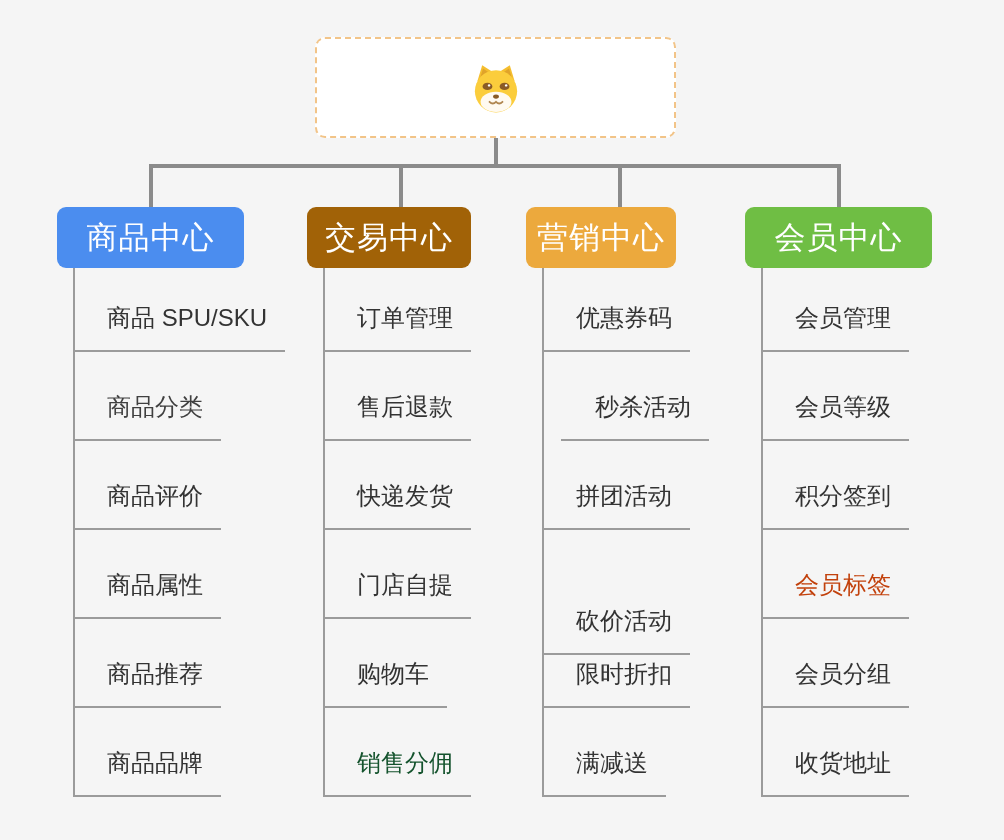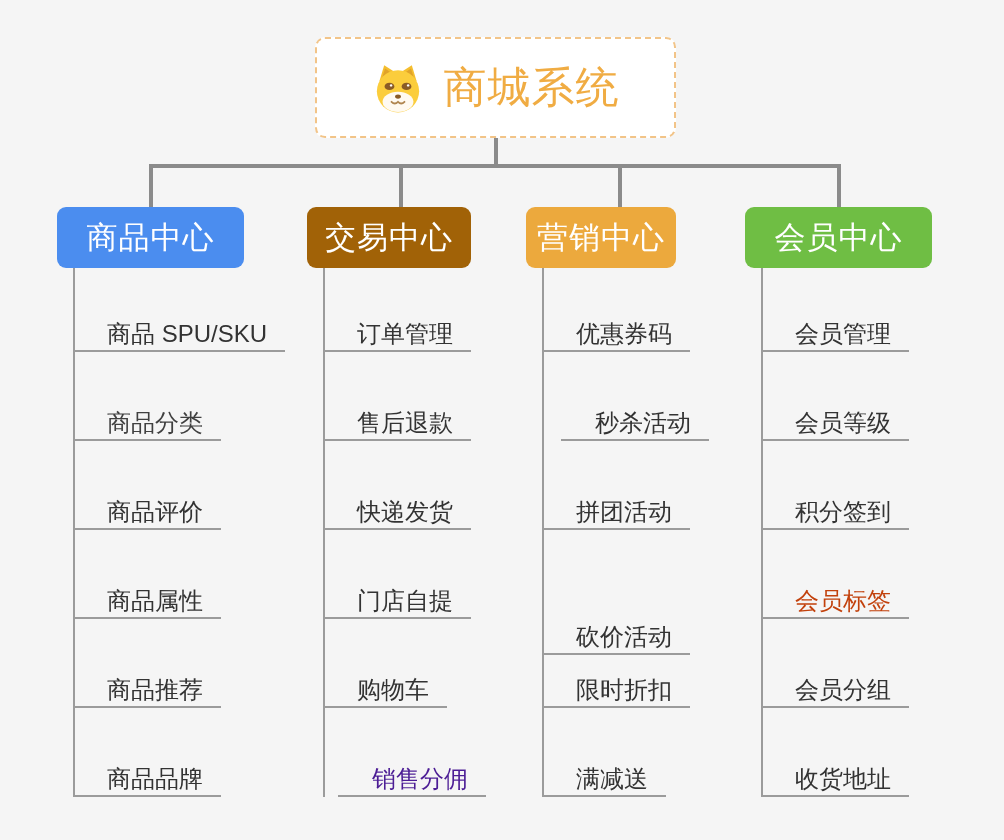--- a/index.html
+++ b/index.html
@@ -71,21 +71,21 @@
     position: absolute;
     width: 2px;
     background: #9b9b9b;
   }
   
   .leaf {
     position: absolute;
     box-sizing: border-box;
     height: 42px;
     border-bottom: 2px solid #9b9b9b;
-    padding: 0 18px 0 34px;
+    padding: 0 18px 16px 34px;
     display: flex;
     align-items: flex-end;
     color: #333333;
     font-size: 24px;
     white-space: nowrap;
     cursor: pointer;
   }
 </style>
 </head>
 <body>
@@ -102,21 +102,20 @@
         <circle cx="32" cy="36" r="26" fill="#fbcd3c"></circle>
         <ellipse cx="32" cy="49" rx="19" ry="12.5" fill="#fffaf1"></ellipse>
         <ellipse cx="21.5" cy="30" rx="6" ry="4.6" fill="#8a5b26"></ellipse>
         <ellipse cx="42.5" cy="30" rx="6" ry="4.6" fill="#8a5b26"></ellipse>
         <circle cx="23.5" cy="28.8" r="1.5" fill="#ffffff"></circle>
         <circle cx="44.5" cy="28.8" r="1.5" fill="#ffffff"></circle>
         <ellipse cx="32" cy="42.5" rx="3.6" ry="2.6" fill="#8a5b26"></ellipse>
         <path d="M24 49 Q28 53 32 49 Q36 53 40 49" stroke="#b08650" stroke-width="2.2" fill="none" stroke-linecap="round"></path>
       </svg>
     </span>
-    <span class="root-title" style="color: rgb(240, 172, 67);">商城系统</span>
   </div>
 
   <div id="tree">
       <div class="line" style="left: 494px; top: 138px; width: 4px; height: 30px; background: rgb(139, 139, 139);"></div>
       <div class="line" style="left: 148.5px; top: 164px; width: 692px; height: 4px; background: rgb(139, 139, 139);"></div>
       <div class="line" style="left: 148.5px; top: 164px; width: 4px; height: 43px; background: rgb(139, 139, 139);"></div>
       <div class="branch-box" style="left: 57px; width: 187px; background: rgb(75, 141, 239);">
         <span class="branch-label">商品中心</span>
       </div>
       <div class="spine" style="left: 73px; top: 268px; height: 529px; background: rgb(155, 155, 155);"></div>
@@ -129,21 +128,21 @@
       <div class="line" style="left: 398.5px; top: 164px; width: 4px; height: 43px; background: rgb(139, 139, 139);"></div>
       <div class="branch-box" style="left: 307px; width: 164px; background: #a16207;">
         <span class="branch-label">交易中心</span>
       </div>
       <div class="spine" style="left: 323px; top: 268px; height: 529px; background: rgb(155, 155, 155);"></div>
       <div class="leaf" style="left: 323px; top: 310px; border-bottom-color: rgb(155, 155, 155); color: rgb(51, 51, 51);">订单管理</div>
       <div class="leaf" style="left: 323px; top: 399px; border-bottom-color: rgb(155, 155, 155); color: rgb(51, 51, 51);">售后退款</div>
       <div class="leaf" style="left: 323px; top: 488px; border-bottom-color: rgb(155, 155, 155); color: rgb(51, 51, 51);">快递发货</div>
       <div class="leaf" style="left: 323px; top: 577px; border-bottom-color: rgb(155, 155, 155); color: rgb(51, 51, 51);">门店自提</div>
       <div class="leaf" style="left: 323px; top: 666px; border-bottom-color: rgb(155, 155, 155); color: rgb(51, 51, 51);">购物车</div>
-      <div class="leaf" style="left: 323px; top: 755px; border-bottom-color: rgb(155, 155, 155); color: #4c1d95; margin-left: 15px;">销售分佣</div>
+      <div class="leaf" style="left: 323px; top: 755px; border-bottom-color: rgb(155, 155, 155); color: #14532d;">销售分佣</div>
       <div class="line" style="left: 617.5px; top: 164px; width: 4px; height: 43px; background: rgb(139, 139, 139);"></div>
       <div class="branch-box" style="left: 526px; width: 150px; background: rgb(236, 169, 61);">
         <span class="branch-label">营销中心</span>
       </div>
       <div class="spine" style="left: 542px; top: 268px; height: 529px; background: rgb(155, 155, 155);"></div>
       <div class="leaf" style="left: 542px; top: 310px; border-bottom-color: rgb(155, 155, 155); color: rgb(51, 51, 51);">优惠券码</div>
       <div class="leaf" style="left: 542px; top: 399px; border-bottom-color: rgb(155, 155, 155); color: rgb(51, 51, 51); margin-left: 19px;">秒杀活动</div>
       <div class="leaf" style="left: 542px; top: 488px; border-bottom-color: rgb(155, 155, 155); color: rgb(51, 51, 51);">拼团活动</div>
       <div class="leaf" style="left: 542px; top: 577px; border-bottom-color: rgb(155, 155, 155); color: rgb(51, 51, 51); margin-top: 36px;">砍价活动</div>
       <div class="leaf" style="left: 542px; top: 666px; border-bottom-color: rgb(155, 155, 155); color: rgb(51, 51, 51);">限时折扣</div>

